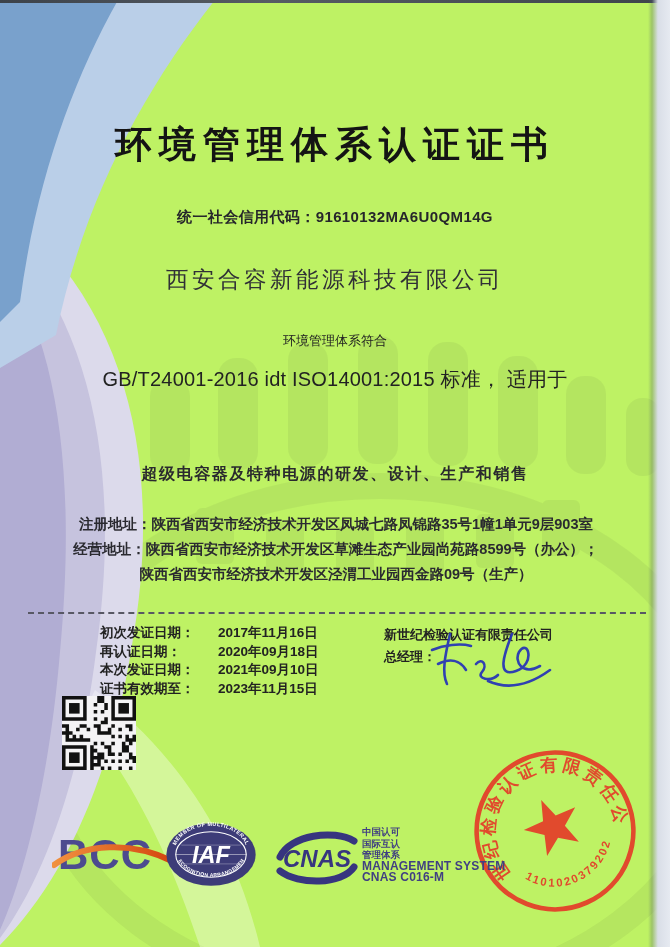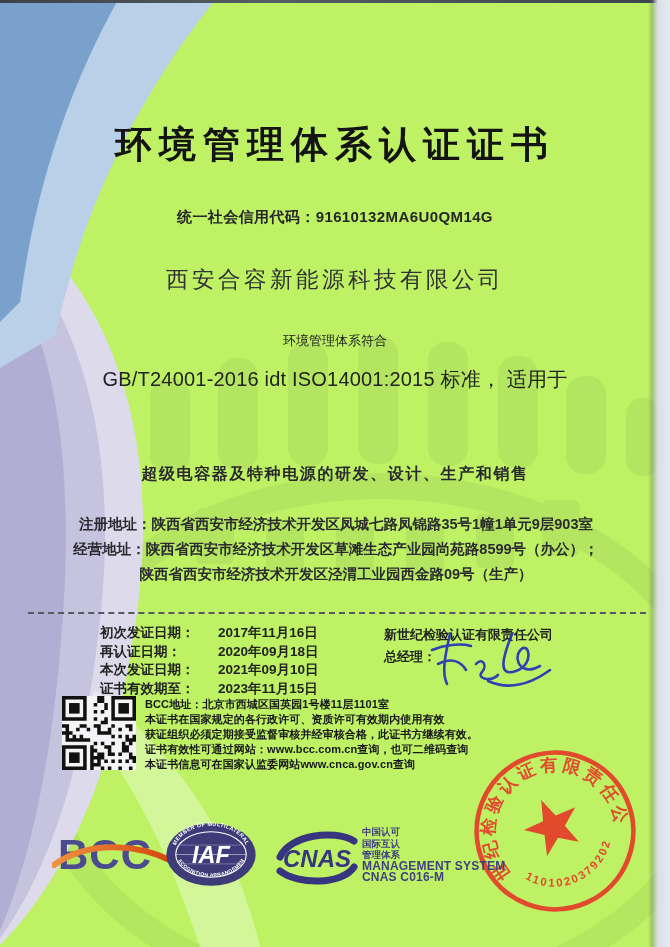--- a/index.html
+++ b/index.html
@@ -143,27 +143,20 @@
       <path d="M0,0h24.5v24.5h-24.5z M3.5,3.5v17.5h17.5v-17.5z" fill-rule="evenodd"></path>
       <rect x="7" y="7" width="10.5" height="10.5"></rect>
       <path d="M49,0h24.5v24.5h-24.5z M52.5,3.5v17.5h17.5v-17.5z" fill-rule="evenodd"></path>
       <rect x="56" y="7" width="10.5" height="10.5"></rect>
       <path d="M0,49h24.5v24.5h-24.5z M3.5,52.5v17.5h17.5v-17.5z" fill-rule="evenodd"></path>
       <rect x="7" y="56" width="10.5" height="10.5"></rect>
     </g>
     <path d="M35,0h3.5v3.5h-3.5zM38.5,0h3.5v3.5h-3.5zM35,3.5h3.5v3.5h-3.5zM38.5,3.5h3.5v3.5h-3.5zM31.5,7h3.5v3.5h-3.5zM42,7h3.5v3.5h-3.5zM42,10.5h3.5v3.5h-3.5zM31.5,14h3.5v3.5h-3.5zM38.5,14h3.5v3.5h-3.5zM31.5,21h3.5v3.5h-3.5zM42,21h3.5v3.5h-3.5zM38.5,24.5h3.5v3.5h-3.5zM42,24.5h3.5v3.5h-3.5zM0,28h3.5v3.5h-3.5zM3.5,28h3.5v3.5h-3.5zM17.5,28h3.5v3.5h-3.5zM21,28h3.5v3.5h-3.5zM31.5,28h3.5v3.5h-3.5zM35,28h3.5v3.5h-3.5zM49,28h3.5v3.5h-3.5zM63,28h3.5v3.5h-3.5zM66.5,28h3.5v3.5h-3.5zM3.5,31.5h3.5v3.5h-3.5zM14,31.5h3.5v3.5h-3.5zM24.5,31.5h3.5v3.5h-3.5zM35,31.5h3.5v3.5h-3.5zM45.5,31.5h3.5v3.5h-3.5zM56,31.5h3.5v3.5h-3.5zM66.5,31.5h3.5v3.5h-3.5zM0,35h3.5v3.5h-3.5zM3.5,35h3.5v3.5h-3.5zM7,35h3.5v3.5h-3.5zM35,35h3.5v3.5h-3.5zM38.5,35h3.5v3.5h-3.5zM42,35h3.5v3.5h-3.5zM45.5,35h3.5v3.5h-3.5zM3.5,38.5h3.5v3.5h-3.5zM10.5,38.5h3.5v3.5h-3.5zM17.5,38.5h3.5v3.5h-3.5zM49,38.5h3.5v3.5h-3.5zM56,38.5h3.5v3.5h-3.5zM63,38.5h3.5v3.5h-3.5zM70,38.5h3.5v3.5h-3.5zM3.5,42h3.5v3.5h-3.5zM7,42h3.5v3.5h-3.5zM10.5,42h3.5v3.5h-3.5zM14,42h3.5v3.5h-3.5zM17.5,42h3.5v3.5h-3.5zM21,42h3.5v3.5h-3.5zM24.5,42h3.5v3.5h-3.5zM63,42h3.5v3.5h-3.5zM66.5,42h3.5v3.5h-3.5zM70,42h3.5v3.5h-3.5zM31.5,45.5h3.5v3.5h-3.5zM38.5,45.5h3.5v3.5h-3.5zM49,45.5h3.5v3.5h-3.5zM59.5,45.5h3.5v3.5h-3.5zM66.5,45.5h3.5v3.5h-3.5zM28,49h3.5v3.5h-3.5zM42,49h3.5v3.5h-3.5zM45.5,49h3.5v3.5h-3.5zM59.5,49h3.5v3.5h-3.5zM63,49h3.5v3.5h-3.5zM28,52.5h3.5v3.5h-3.5zM31.5,52.5h3.5v3.5h-3.5zM45.5,52.5h3.5v3.5h-3.5zM59.5,52.5h3.5v3.5h-3.5zM63,52.5h3.5v3.5h-3.5zM28,56h3.5v3.5h-3.5zM35,56h3.5v3.5h-3.5zM38.5,56h3.5v3.5h-3.5zM45.5,56h3.5v3.5h-3.5zM49,56h3.5v3.5h-3.5zM56,56h3.5v3.5h-3.5zM66.5,56h3.5v3.5h-3.5zM28,59.5h3.5v3.5h-3.5zM31.5,59.5h3.5v3.5h-3.5zM35,59.5h3.5v3.5h-3.5zM38.5,59.5h3.5v3.5h-3.5zM66.5,59.5h3.5v3.5h-3.5zM70,59.5h3.5v3.5h-3.5zM28,63h3.5v3.5h-3.5zM35,63h3.5v3.5h-3.5zM42,63h3.5v3.5h-3.5zM49,63h3.5v3.5h-3.5zM56,63h3.5v3.5h-3.5zM63,63h3.5v3.5h-3.5zM70,63h3.5v3.5h-3.5zM28,66.5h3.5v3.5h-3.5zM31.5,66.5h3.5v3.5h-3.5zM35,66.5h3.5v3.5h-3.5zM28,70h3.5v3.5h-3.5zM38.5,70h3.5v3.5h-3.5zM45.5,70h3.5v3.5h-3.5zM56,70h3.5v3.5h-3.5zM66.5,70h3.5v3.5h-3.5z" fill="#111"></path>
   </svg>
 
-  <div class="abs bcc-notes">
-    <div>BCC地址：北京市西城区国英园1号楼11层1101室</div>
-    <div>本证书在国家规定的各行政许可、资质许可有效期内使用有效</div>
-    <div>获证组织必须定期接受监督审核并经审核合格，此证书方继续有效。</div>
-    <div>证书有效性可通过网站：www.bcc.com.cn查询，也可二维码查询</div>
-    <div>本证书信息可在国家认监委网站www.cnca.gov.cn查询</div>
-  </div>
 
   <svg class="abs stamp" viewBox="0 0 200 200">
     <defs>
       <path id="seal-top-arc" d="M34,124 A70,70 0 1 1 166,124" fill="none"></path>
       <path id="seal-bottom-arc" d="M43,131 A66,66 0 0 0 157,131" fill="none"></path>
     </defs>
     <circle cx="100" cy="100" r="90" fill="none" stroke="#e14a2d" stroke-width="5.5"></circle>
     <polygon fill="#e14a2d" points="100,61 107.9,84.1 132.3,84.5 112.8,99.2 120,122.5 100,108.5 80,122.5 87.2,99.2 67.7,84.5 92.1,84.1"></polygon>
     <text font-size="20" fill="#e14a2d" font-weight="bold" letter-spacing="4.5">
       <textPath href="#seal-top-arc" startOffset="50%" text-anchor="middle">新世纪检验认证有限责任公司</textPath>

